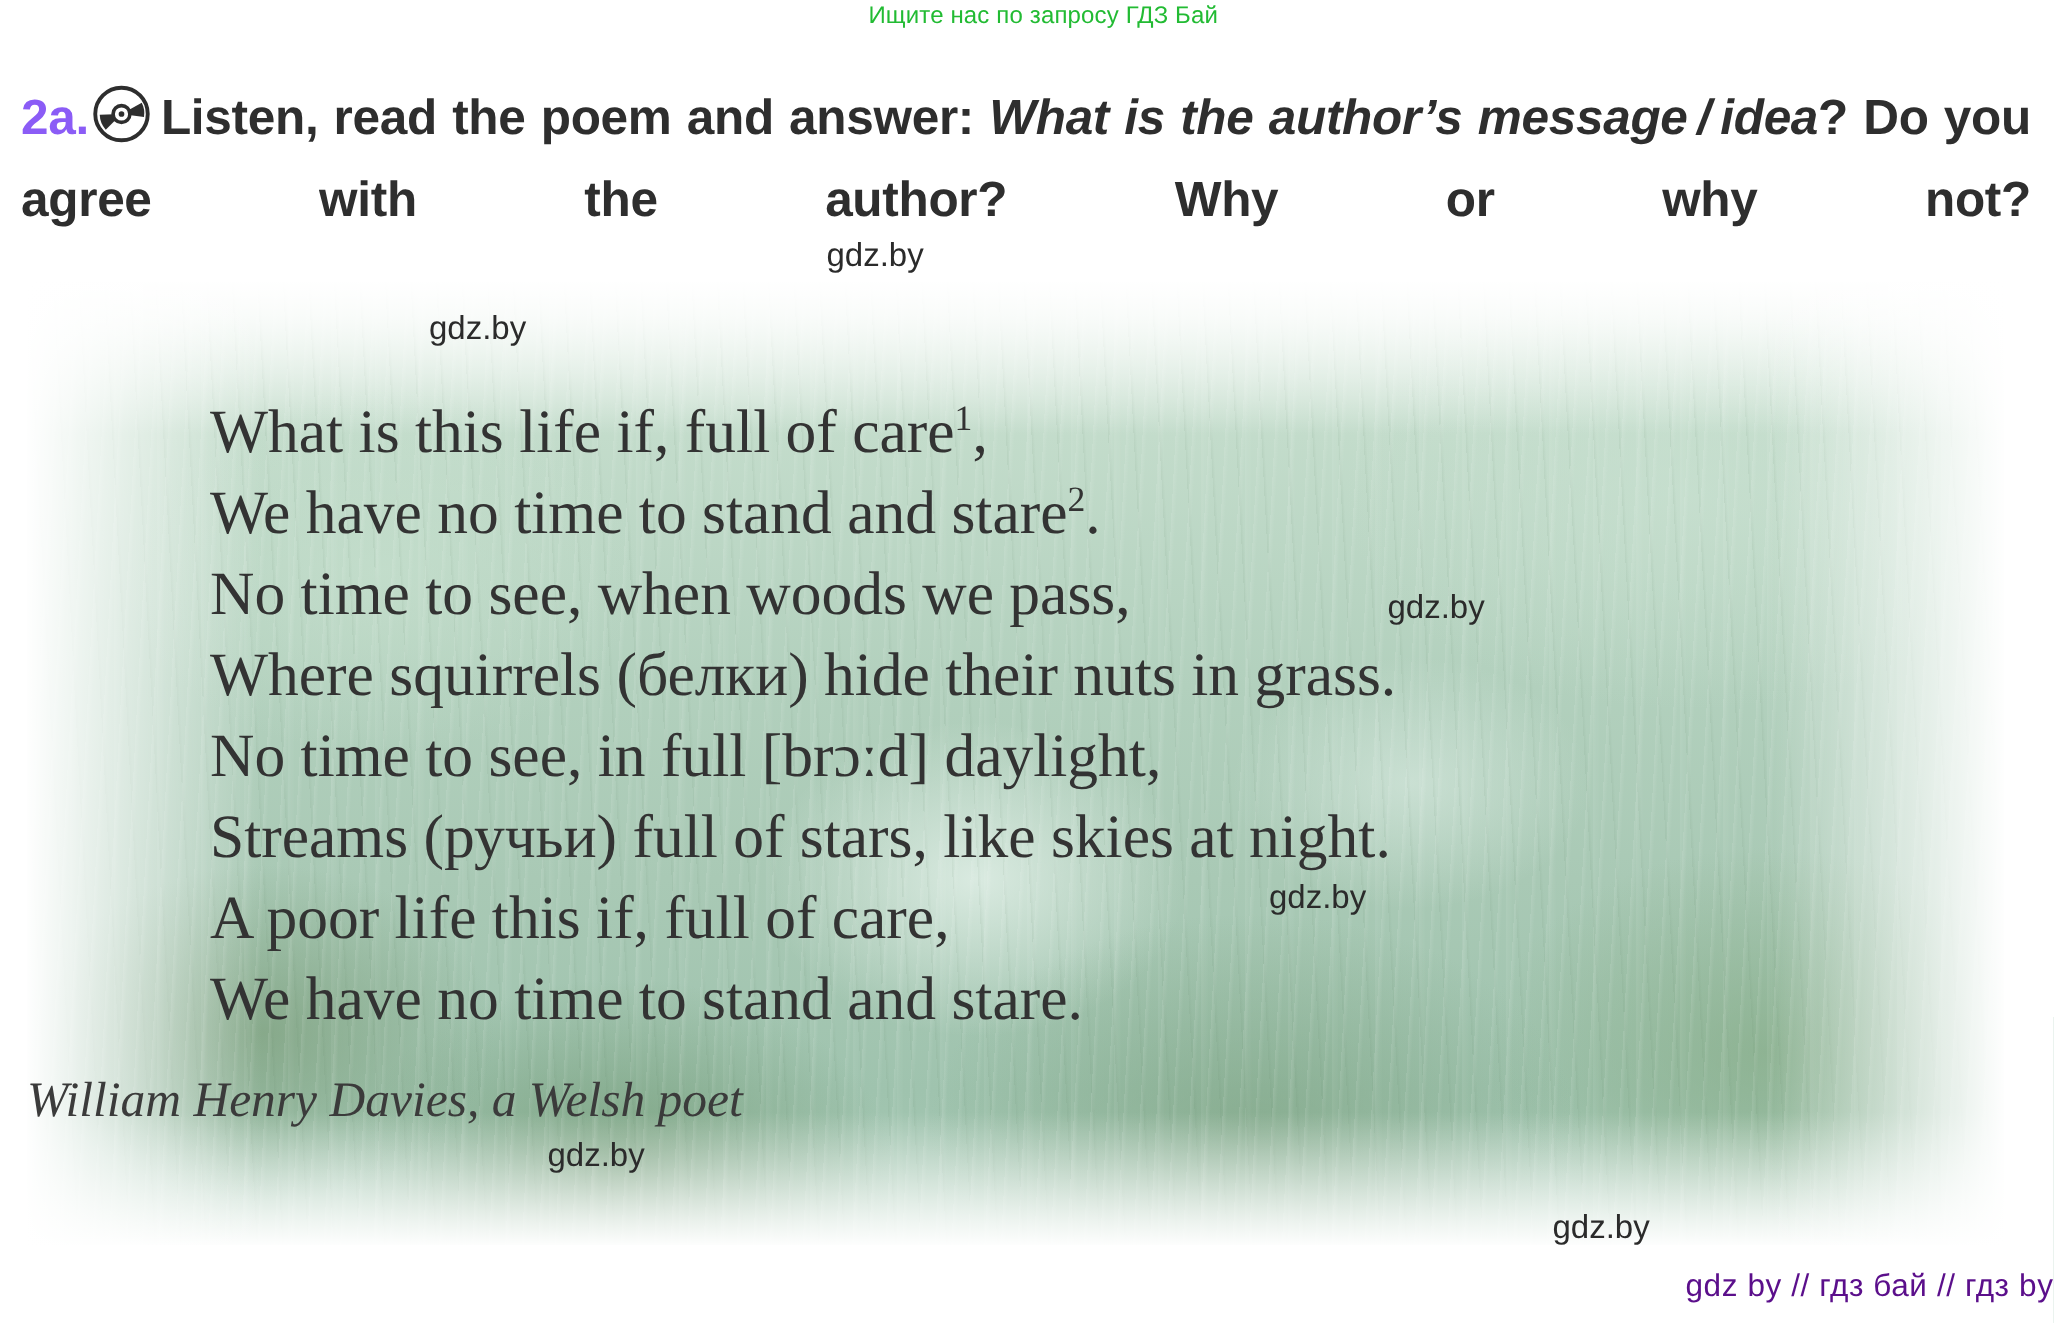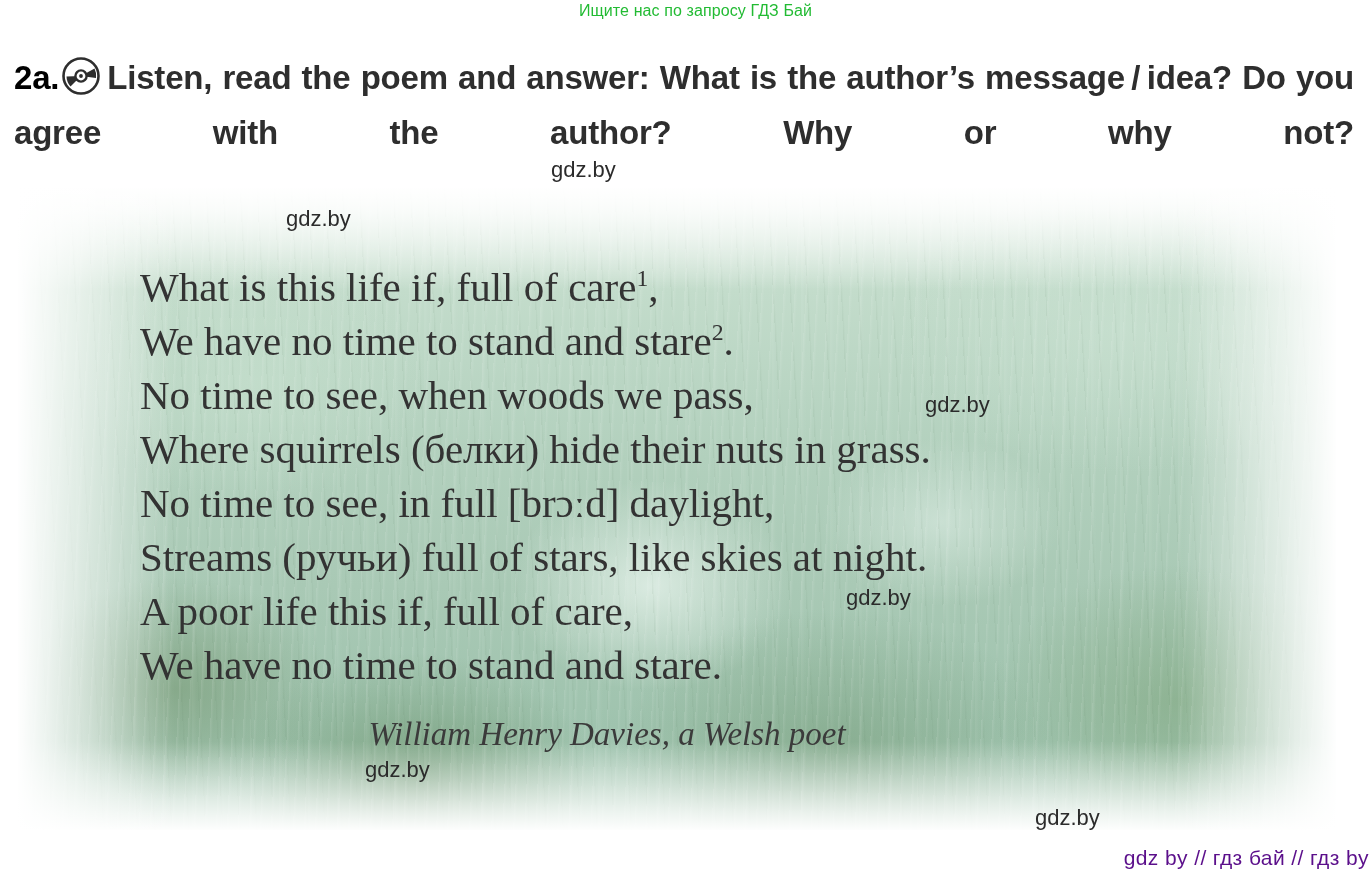--- a/index.html
+++ b/index.html
@@ -48,30 +48,31 @@
     text-justify: inter-word;
     margin: 0;
     letter-spacing: -0.2px;
   }
   .task-head::after {
     content: "";
     display: inline-block;
     width: 100%;
   }
   .task-num {
-    color: #000000;
+    color: #8b5cf6;
     font-weight: 700;
     font-family: "Liberation Sans Narrow", "Liberation Sans", sans-serif;
   }
   .cd-icon {
     display: inline-block;
     vertical-align: -7px;
     margin: 0 6px 0 2px;
   }
   .task-q {
+    font-style: italic;
   }
 
   
   .poem-panel {
     position: absolute;
     left: 18px;
     top: 188px;
     width: 1318px;
     height: 642px;
     overflow: hidden;
@@ -128,21 +129,21 @@
     font-size: 0.58em;
     vertical-align: super;
     line-height: 0;
   }
 
   .poem-author {
     position: absolute;
     left: 0;
     top: 528px;
     width: 1178px;
-    text-align: center;
+    text-align: left;
     font-family: "Liberation Serif", "DejaVu Serif", serif;
     font-style: italic;
     font-size: 33px;
     color: #3b3b3b;
   }
 
   
   .wm {
     position: absolute;
     font-family: "Liberation Sans", sans-serif;

